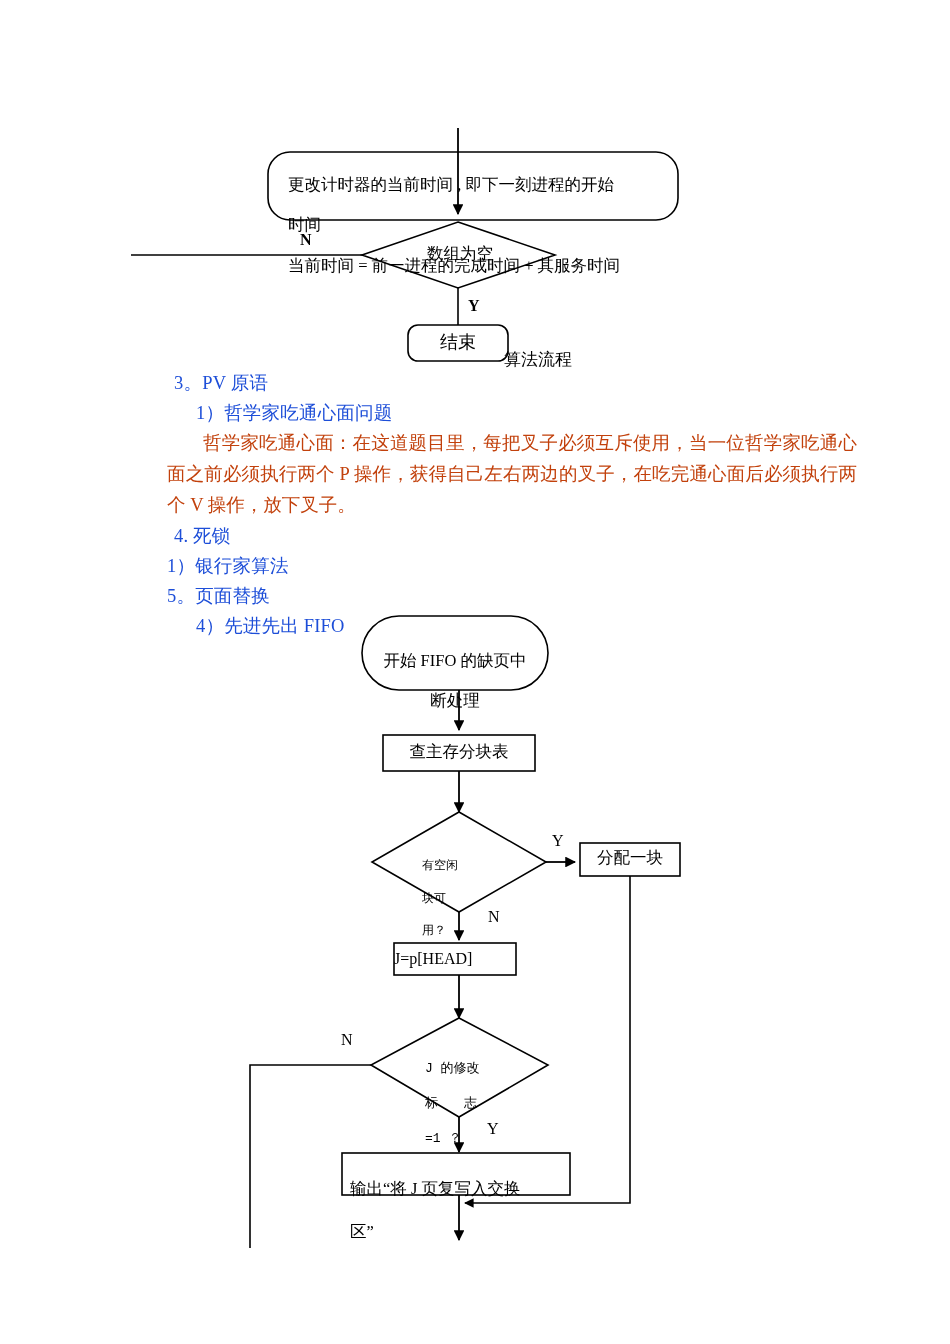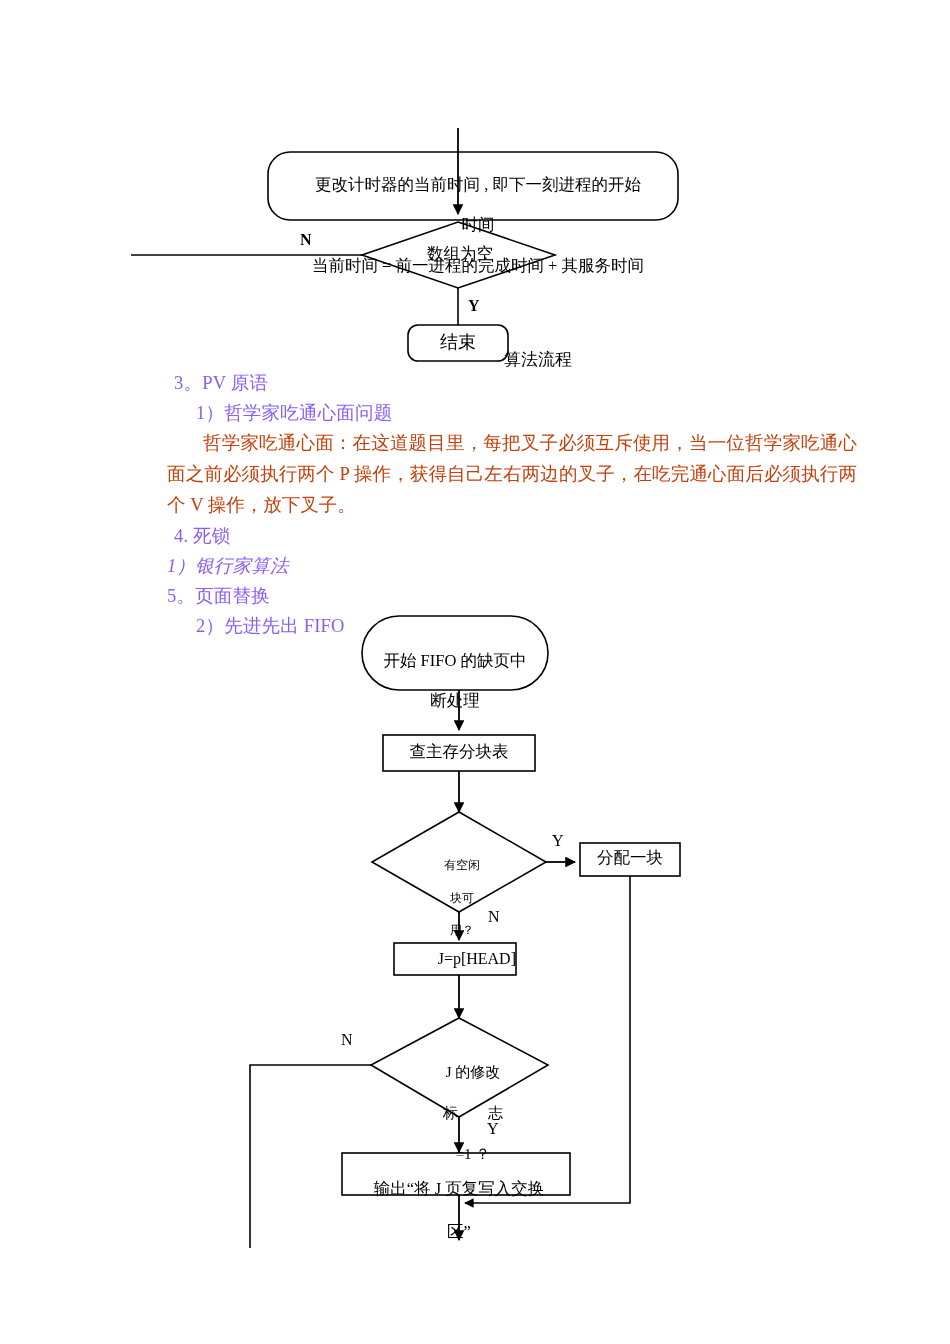--- a/index.html
+++ b/index.html
@@ -22,36 +22,35 @@
     top: 0;
     width: 950px;
     height: 1344px;
   }
   .node-text {
     position: absolute;
     font-family: "Liberation Serif", "DejaVu Serif", serif;
     color: #000;
     line-height: 1.22;
     white-space: pre-line;
-    text-align: center;
   }
   .label-yn {
     position: absolute;
     font-family: "Liberation Serif", "DejaVu Serif", serif;
     color: #000;
   }
   .label-bold {
     font-weight: bold;
   }
   .body-text {
     position: absolute;
     font-family: "Liberation Serif", "DejaVu Serif", serif;
     font-size: 18.5px;
     line-height: 30px;
-    color: #8b5cf6;
+    color: #1d4ed8;
     letter-spacing: 0.2px;
   }
   .para-block {
     position: absolute;
     font-family: "Liberation Serif", "DejaVu Serif", serif;
     font-size: 18.5px;
     line-height: 31px;
     color: #c2410c;
     width: 690px;
     text-align: justify;
@@ -182,50 +181,50 @@
   <div class="caption-overlap" style="left:504px; top:348px;">算法流程</div>
 
   <div class="body-text" style="left:174px; top:368px;">3。PV 原语</div>
 
   <div class="body-text" style="left:196px; top:398px;">1）哲学家吃通心面问题</div>
 
   <div class="para-block" style="left:167px; top:428px; text-indent:36px;">哲学家吃通心面：在这道题目里，每把叉子必须互斥使用，当一位哲学家吃通心面之前必须执行两个 P 操作，获得自己左右两边的叉子，在吃完通心面后必须执行两个 V 操作，放下叉子。</div>
 
   <div class="body-text" style="left:174px; top:521px;">4. 死锁</div>
 
-  <div class="body-text" style="left:167px; top:551px;font-style:italic;">1）银行家算法</div>
+  <div class="body-text" style="left:167px; top:551px;">1）银行家算法</div>
 
   <div class="body-text" style="left:167px; top:581px;">5。页面替换</div>
 
-  <div class="body-text" style="left:196px; top:611px;">2）先进先出 FIFO</div>
+  <div class="body-text" style="left:196px; top:611px;">4）先进先出 FIFO</div>
 
   <div class="node-text" style="left:372px; top:631px; width:166px; text-align:center; font-size:16.5px;">
     <span>开始 FIFO 的缺页中</span><br>
     <span>断处理</span>
   </div>
 
   <div class="node-text" style="left:383px; top:742px; width:152px; text-align:center; font-size:16.5px;">查主存分块表</div>
 
   <div class="node-text" style="left:422px; top:841px; width:80px; font-size:12px; line-height:1.35;">
     <span>有空闲</span><br>
     <span>块可</span><br>
     <span>用？</span>
   </div>
 
   <div class="label-yn" style="left:552px; top:832px; font-size:16px;">Y</div>
 
   <div class="label-yn" style="left:488px; top:908px; font-size:16px;">N</div>
 
   <div class="node-text" style="left:580px; top:848px; width:100px; text-align:center; font-size:16.5px;">分配一块</div>
 
-  <div class="node-text" style="left:394px; top:949px; width:122px; text-align:right; font-size:16px;">J=p[HEAD]</div>
+  <div class="node-text" style="left:394px; top:949px; width:122px; text-align:left; font-size:16px;">J=p[HEAD]</div>
 
   <div class="label-yn" style="left:341px; top:1031px; font-size:16px;">N</div>
 
-  <div class="node-text" style="left:425px; top:1042px; width:96px; font-size:15px; line-height:1.36;">
+  <div class="node-text" style="left:425px; top:1042px; width:96px; font-size:13px; line-height:1.36;font-family:Liberation Mono, monospace;">
     <span>J 的修改</span><br>
     <span>标　　志</span><br>
     <span>=1 ？</span>
   </div>
 
   <div class="label-yn" style="left:487px; top:1120px; font-size:16px;">Y</div>
 
   <div class="node-text" style="left:350px; top:1157px; width:218px; font-size:16.5px; line-height:1.3;">
     <span>输出“将 J 页复写入交换</span><br>
     <span>区”</span>

